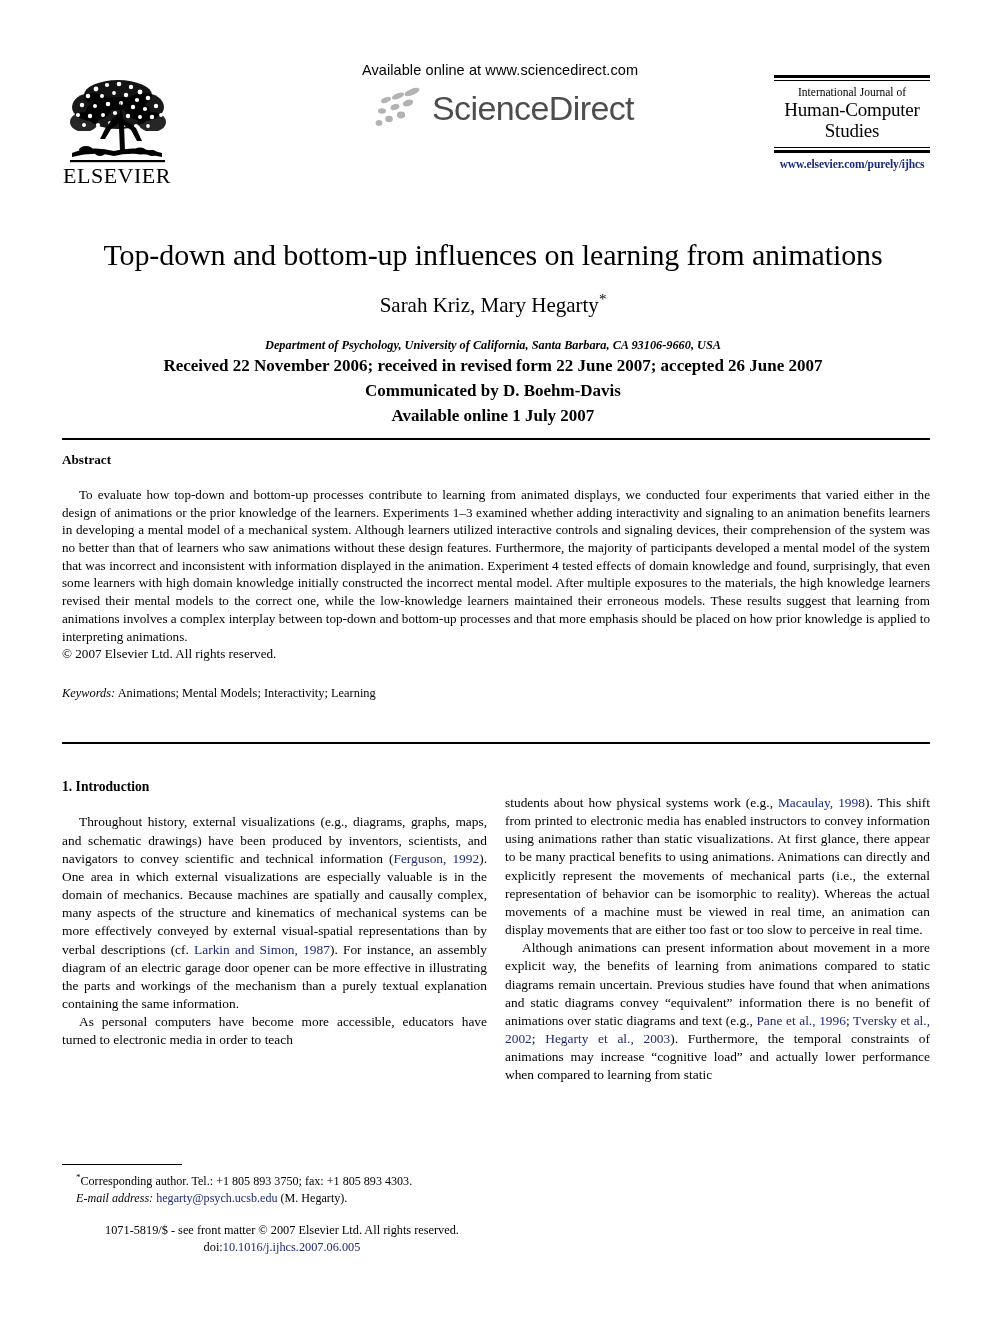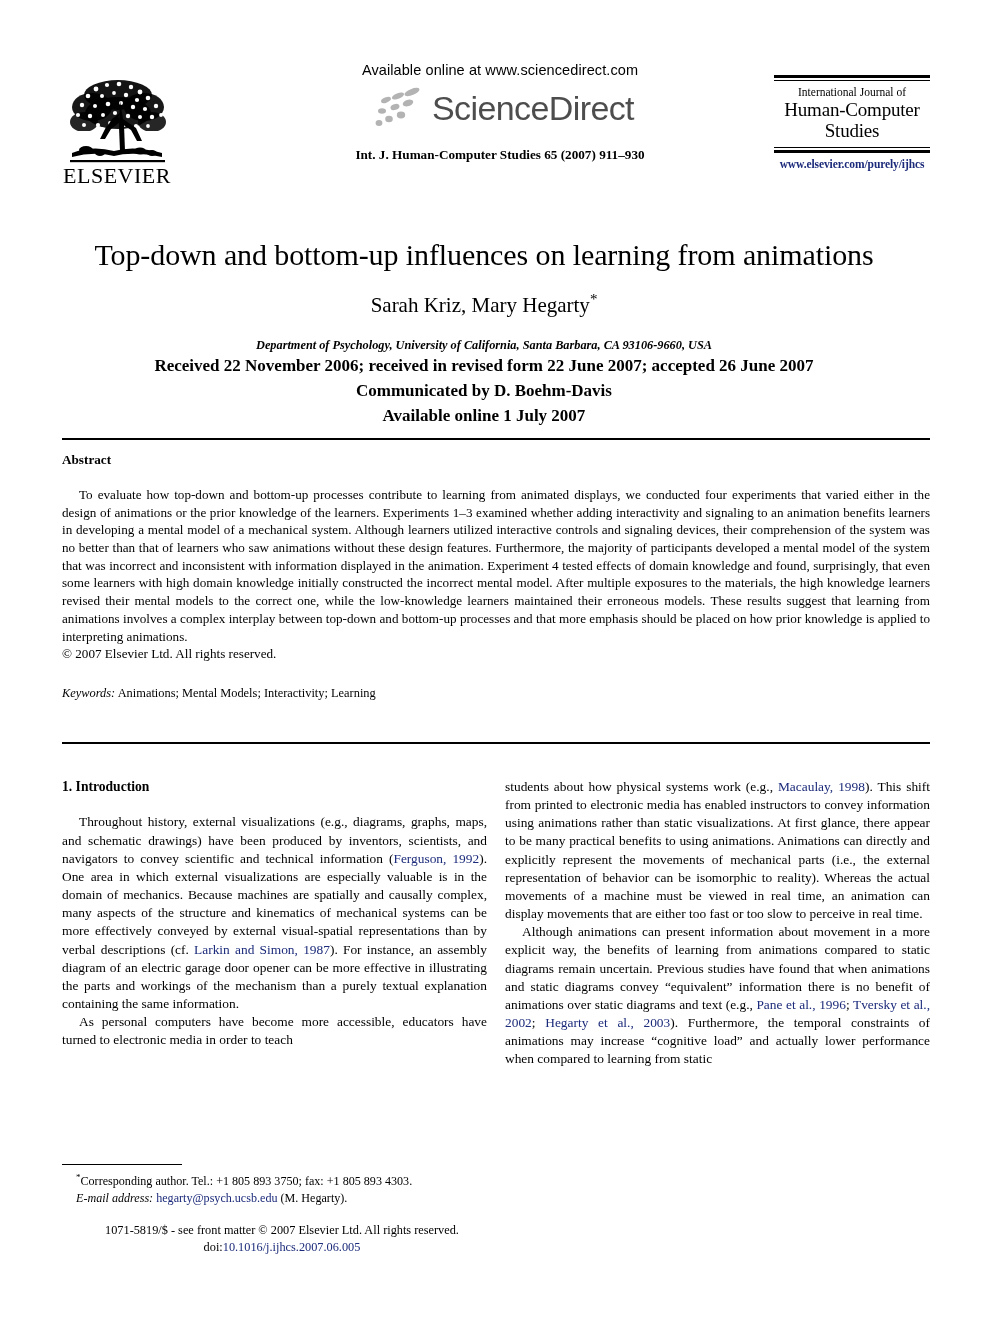--- a/index.html
+++ b/index.html
@@ -103,21 +103,21 @@
     font-weight: bold;
     font-size: 11.5px;
     color: #1b2a7a;
     white-space: nowrap;
     letter-spacing: -0.1px;
   }
 
   
   .titleblock {
     position: absolute;
-    left: 50px;
+    left: 59px;
     top: 238px;
     width: 868px;
     text-align: center;
   }
   .paper-title {
     font-size: 30px;
     font-weight: normal;
     line-height: 1.15;
     margin: 0;
     letter-spacing: -0.1px;
@@ -189,21 +189,21 @@
   .sec-head {
     font-weight: bold;
     font-size: 13.6px;
     margin: 0 0 17px 0;
   }
   .col p {
     margin: 0;
     text-indent: 17px;
     hyphens: none;
   }
-  .col p.cont { text-indent: 0; }
+  .col p.cont { text-indent: 0; margin-top: 16px; }
 
   a.cite, .cite {
     color: #1b2a7a;
     text-decoration: none;
   }
 
   
   .footnote {
     position: absolute;
     left: 62px;
@@ -321,21 +321,20 @@
             <ellipse cx="42" cy="17" rx="5.4" ry="3.2" transform="rotate(-18 42 17)"></ellipse>
             <ellipse cx="29" cy="21" rx="4.6" ry="3.0" transform="rotate(-18 29 21)"></ellipse>
             <ellipse cx="16" cy="25" rx="4.0" ry="2.8"></ellipse>
             <ellipse cx="35" cy="29" rx="4.2" ry="3.4"></ellipse>
             <ellipse cx="23" cy="33" rx="3.8" ry="3.2"></ellipse>
             <ellipse cx="13" cy="37" rx="3.4" ry="3.0"></ellipse>
           </g>
         </svg>
         <span class="sd-wordmark">ScienceDirect</span>
       </div>
-      <div class="journal-ref">Int. J. Human-Computer Studies 65 (2007) 911–930</div>
     </div>
 
     <div class="jbox">
       <div class="jrule-thick"></div>
       <div class="jrule-thin"></div>
       <div class="jbox-inner">
         <div class="j-line-small">International Journal of</div>
         <div class="j-line-big">Human-Computer</div>
         <div class="j-line-big">Studies</div>
       </div>

